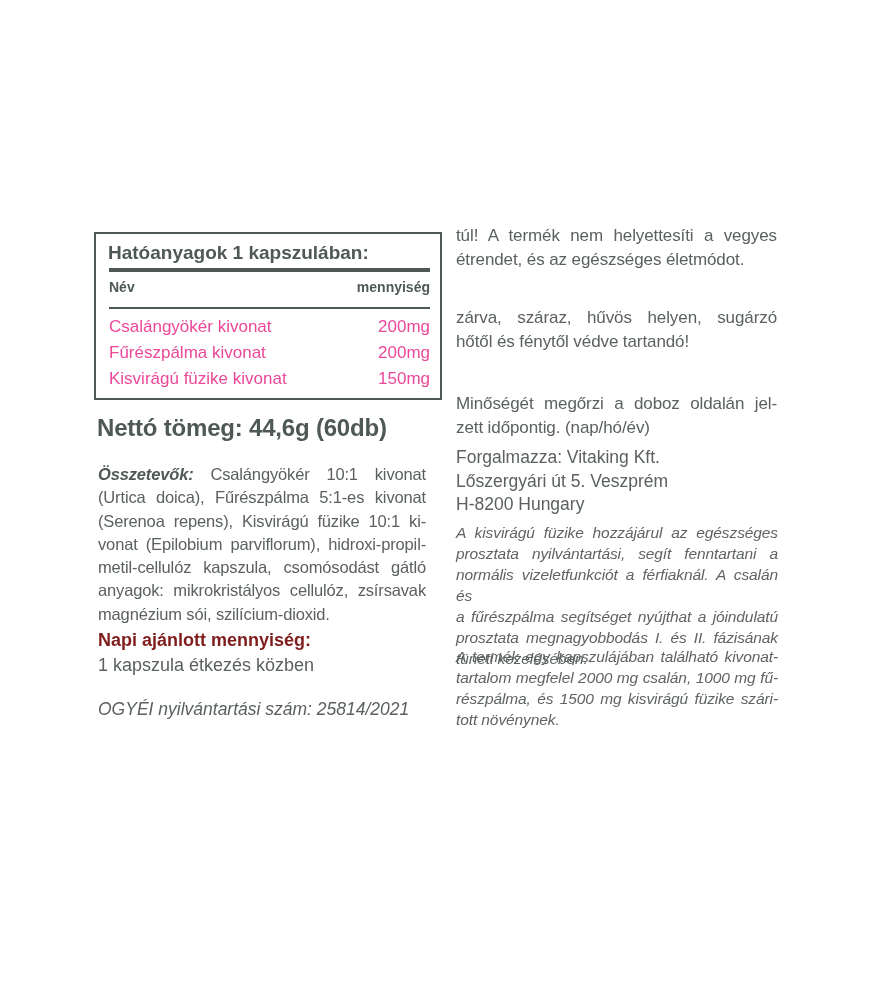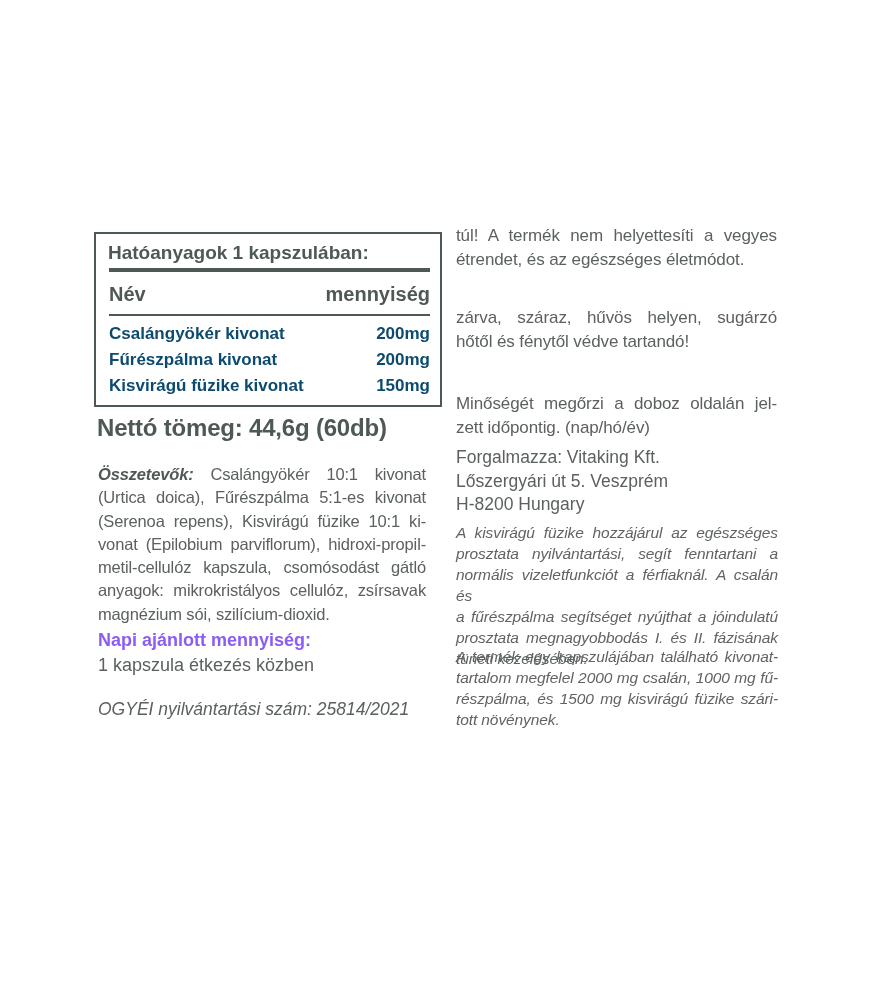--- a/index.html
+++ b/index.html
@@ -28,39 +28,39 @@
     box-sizing: border-box;
     padding: 6px 9px 6px 12px;
     color: #4e5956;
   }
   .tbl-title { font-size: 19px; font-weight: bold; line-height: 22px; padding-top: 2px; }
   .rule { background: #4e5956; margin: 0 1px; }
   .rule.thick { height: 3.5px; margin-top: 4px; }
   .rule.thin  { height: 2.5px; }
   .tbl-head {
     display: flex; justify-content: space-between; align-items: center;
-    font-size: 20px; font-weight: bold; line-height: 22px;
-    padding: 11px 1px 9px;
+    font-size: 14px; font-weight: bold; line-height: 22px;
+    padding: 4px 1px 9px;
   }
-  .tbl-body { padding: 5px 1px 0; color: #0c4a6e; font-weight: bold; }
+  .tbl-body { padding: 5px 1px 0; color: #ec4899; }
   .trow { display: flex; justify-content: space-between; font-size: 17px; line-height: 26px; }
 
   
   .net {
     left: 97px; top: 412px; width: 340px;
     font-size: 24px; font-weight: bold; line-height: 32px;
     color: #4e5956; letter-spacing: -0.2px;
   }
   .ingredients {
     left: 98px; top: 463px; width: 328px;
     font-size: 16.5px; line-height: 23.3px; letter-spacing: -0.15px;
   }
   .ingredients strong { color: #4e5956; font-style: italic; }
   .daily { left: 98px; top: 628px; width: 328px; font-size: 18px; line-height: 25px; }
-  .daily .heading { font-weight: bold; color: #8b5cf6; }
+  .daily .heading { font-weight: bold; color: #7f1d1d; }
   .ogyei { left: 98px; top: 699px; width: 340px; font-style: italic; font-size: 17.5px; }
 
   
   .rp { left: 456px; top: 0; width: 321px; font-size: 17px; line-height: 23.5px; letter-spacing: -0.1px; }
   .rp1 { top: 224px; }
   .rp2 { top: 306px; }
   .rp3 { top: 392px; }
   .dist { left: 456px; top: 446px; width: 321px; font-size: 17.5px; line-height: 23.5px; }
   .claim {
     left: 456px; width: 322px;

